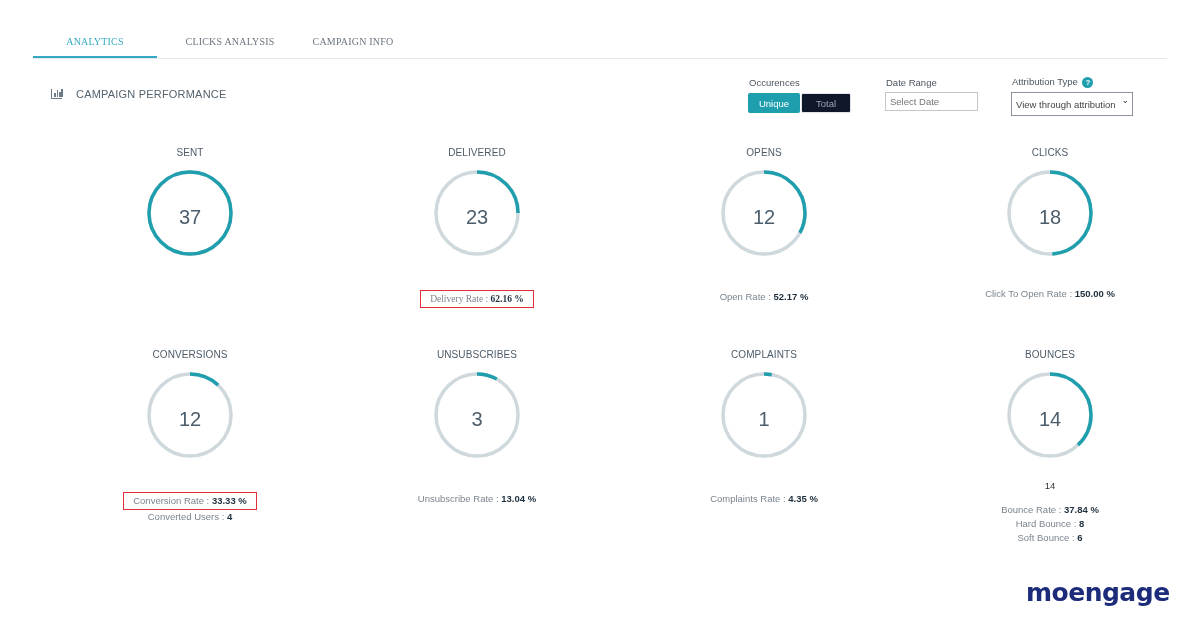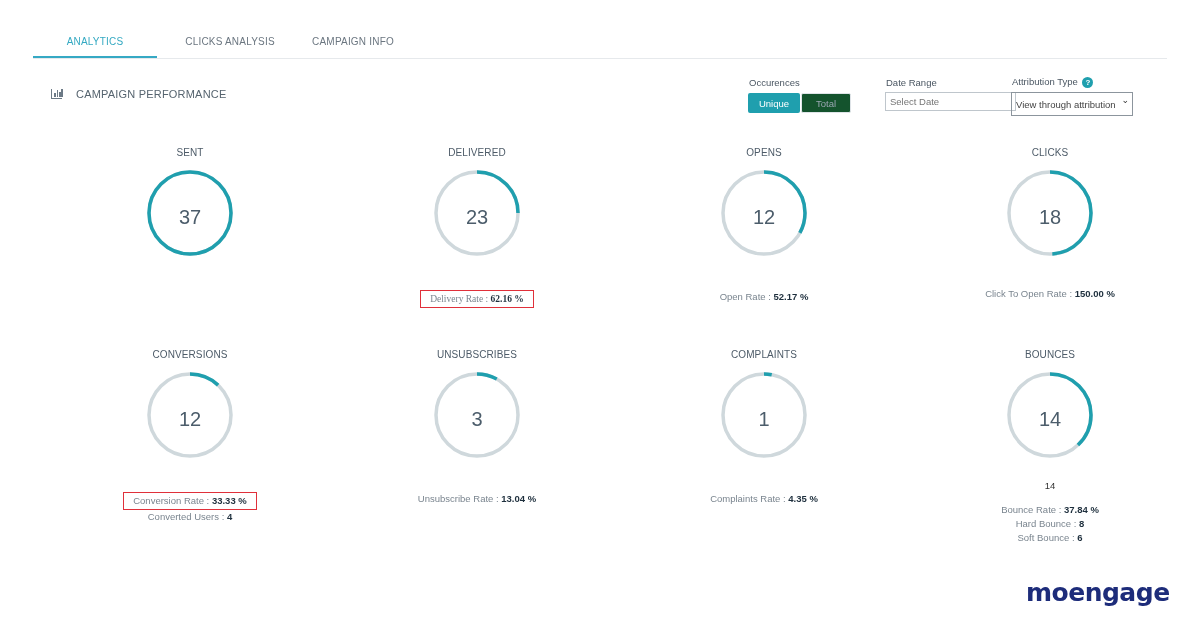--- a/index.html
+++ b/index.html
@@ -1,32 +1,32 @@
 <!DOCTYPE html>
 <html><head>
 <meta charset="utf-8">
 <style>
   * { box-sizing: border-box; margin: 0; padding: 0; }
   body {
     width: 1200px; height: 628px; background: #ffffff; position: relative;
     font-family: "Liberation Sans", "DejaVu Sans", sans-serif; color: #4a5a68; overflow: hidden;
   }
   .tabs { position: absolute; left: 33px; top: 28px; width: 1134px; height: 31px; border-bottom: 1px solid #e6e9ec; }
-  .tab { position: absolute; top: 8px; font-size: 10px; letter-spacing: 0.2px; color: #6b7680; cursor: pointer; text-align: center; }
+  .tab { position: absolute; top: 8px; font-size: 10px; letter-spacing: 0.2px; color: #6b7680; cursor: pointer; text-align: center; font-family: Liberation Serif, serif; }
   .tab.active { color: #34a9c2; }
   .tab-underline { position: absolute; left: 0; top: 28px; width: 124px; height: 2px; background: #36a9c4; }
 
   .section-title { position: absolute; left: 51px; top: 88px; font-size: 11px; color: #56646f; letter-spacing: 0.2px; display: flex; align-items: center; gap: 14px; }
   .chart-icon { width: 11px; height: 10px; position: relative; border-left: 1px solid #6c7a86; border-bottom: 1px solid #6c7a86; }
   .chart-icon i { position: absolute; bottom: 1px; width: 1.5px; background: #6c7a86; }
 
   .ctrl-label { position: absolute; font-size: 9.5px; color: #4a5662; }
   .btn-unique { position: absolute; left: 748px; top: 93px; width: 52px; height: 20px; background: #1f9fae; color: #fff; font-size: 9.5px; border: none; border-radius: 2px; }
-  .btn-total { position: absolute; left: 801px; top: 93px; width: 50px; height: 20px; background: #14532d; color: #9aa6b2; font-size: 9.5px; border: 1px solid #dfe4e8; border-radius: 2px; }
-  .date-input { position: absolute; left: 885px; top: 92px; width: 131px; height: 19px; border: 1px solid #bfc6cc; font-size: 9.5px; padding-left: 4px; color: #444; font-family: "Liberation Sans", sans-serif; }
+  .btn-total { position: absolute; left: 801px; top: 93px; width: 50px; height: 20px; background: #0f172a; color: #9aa6b2; font-size: 9.5px; border: 1px solid #dfe4e8; border-radius: 2px; }
+  .date-input { position: absolute; left: 885px; top: 92px; width: 93px; height: 19px; border: 1px solid #bfc6cc; font-size: 9.5px; padding-left: 4px; color: #444; font-family: "Liberation Sans", sans-serif; }
   .help-icon { display: inline-block; width: 11px; height: 11px; border-radius: 50%; background: #1f9fae; color: #fff; font-size: 8px; font-weight: bold; text-align: center; line-height: 11px; vertical-align: middle; margin-left: 2px; }
   .attr-select { position: absolute; left: 1011px; top: 92px; width: 122px; height: 24px; border: 1px solid #8c959d; font-size: 9.5px; color: #444; padding-left: 4px; display: flex; align-items: center; overflow: hidden; white-space: nowrap; }
   .attr-select .chev { position: absolute; right: 3px; top: 2px; font-size: 9px; color: #333; background: #fff; }
 
   .metric { position: absolute; width: 240px; text-align: center; }
   .metric-title { font-size: 10px; color: #4d5b68; letter-spacing: 0.1px; }
   .ring { position: relative; width: 88px; height: 88px; margin: 11px auto 0; }
   .ring svg { position: absolute; left: 0; top: 0; }
   .ring-value { position: absolute; left: 0; top: 4px; width: 88px; height: 88px; line-height: 88px; font-size: 20px; color: #4c5d6b; }
   .sub { font-size: 9.5px; color: #7a858f; line-height: 14px; }

